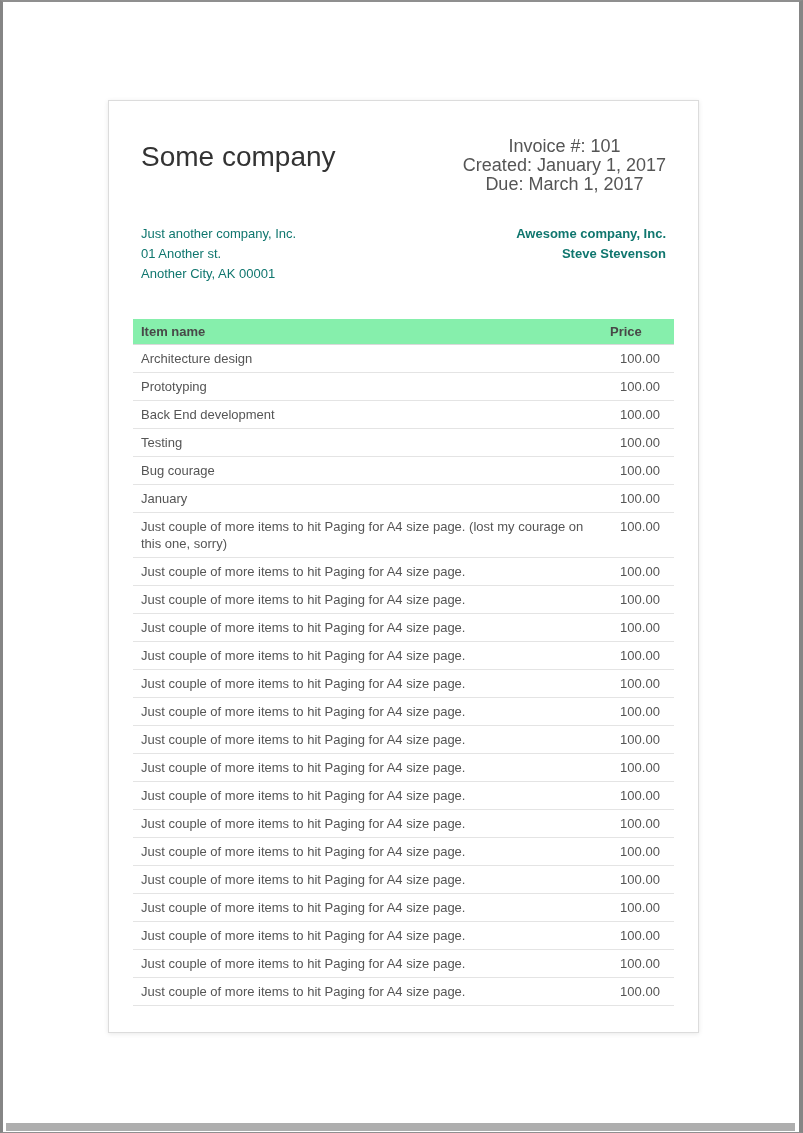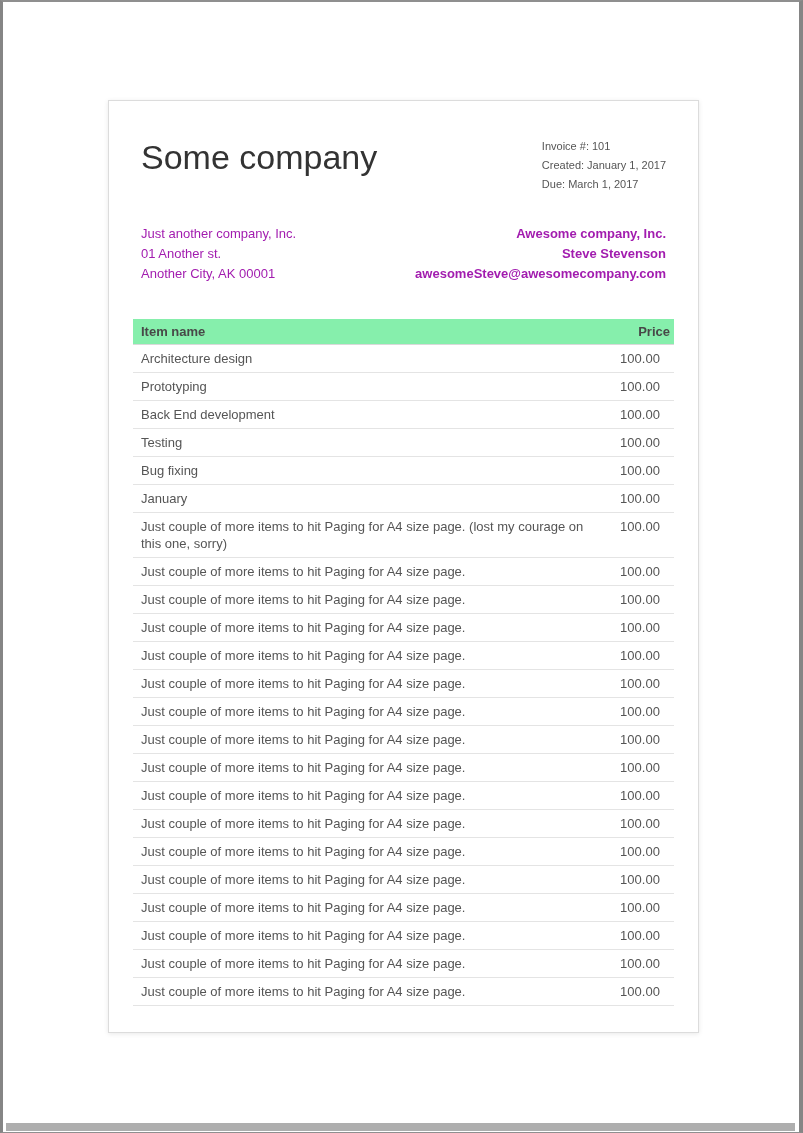--- a/index.html
+++ b/index.html
@@ -20,36 +20,36 @@
     background:#aeaeae;
   }
   .page{
     position:absolute;left:105px;top:98px;width:591px;height:933px;
     box-sizing:border-box;background:#ffffff;
     border:1px solid #dcdcdc;
     box-shadow:0 1px 5px rgba(0,0,0,0.09);
     padding:36px 24px 0 24px;overflow:hidden;
   }
   .inv-header{display:flex;justify-content:space-between;align-items:flex-start;padding:0 8px;}
-  .company-name{font-size:34px;line-height:40px;color:#333;letter-spacing:0;}
-  .inv-meta{text-align:left;font-size:11px;line-height:19px;color:#555;}
+  .company-name{font-size:28px;line-height:40px;color:#333;letter-spacing:0;}
+  .inv-meta{text-align:center;font-size:18px;line-height:19px;color:#555;}
   .parties{display:flex;justify-content:space-between;margin-top:30px;padding:0 8px;}
-  .party{font-size:13px;line-height:20px;color:#a21caf;}
+  .party{font-size:13px;line-height:20px;color:#0f766e;}
   .party.to{text-align:right;font-weight:bold;}
   table.items{
     width:100%;border-collapse:collapse;table-layout:fixed;margin-top:35px;
     font-size:13px;color:#555;
   }
   table.items col.c-price{width:72px;}
   table.items th{
     background:#86efac;color:#484848;font-weight:bold;
     padding:5px 8px;line-height:15px;text-align:left;
     border-bottom:1px solid #d9d9d9;
   }
-  table.items th.price{text-align:right;padding-right:4px;}
+  table.items th.price{text-align:left;padding-right:4px;}
   table.items td{
     padding:5px 8px;line-height:17px;vertical-align:top;
     border-bottom:1px solid #e4e4e4;
   }
   table.items td.price{text-align:center;padding-right:4px;white-space:nowrap;}
 </style>
 </head>
 <body>
 
 <div class="viewport">
@@ -67,21 +67,20 @@
 
     <div class="parties">
       <div class="party from">
         <div>Just another company, Inc.</div>
         <div>01 Another st.</div>
         <div>Another City, AK 00001</div>
       </div>
       <div class="party to">
         <div>Awesome company, Inc.</div>
         <div>Steve Stevenson</div>
-        <div>awesomeSteve@awesomecompany.com</div>
       </div>
     </div>
 
     <table class="items">
       <colgroup>
           <col>
           <col class="c-price">
         </colgroup>
       <thead>
         <tr>
@@ -105,21 +104,21 @@
     <td class="price">100.00</td>
   </tr>
 
 
   <tr>
     <td>Testing</td>
     <td class="price">100.00</td>
   </tr>
 
   <tr>
-    <td>Bug fixing</td>
+    <td>Bug courage</td>
     <td class="price">100.00</td>
   </tr>
 
   <tr>
     <td>January</td>
     <td class="price">100.00</td>
   </tr>
 
   <tr>
     <td>Just couple of more items to hit Paging for A4 size page. (lost my courage on this one, sorry)</td>

